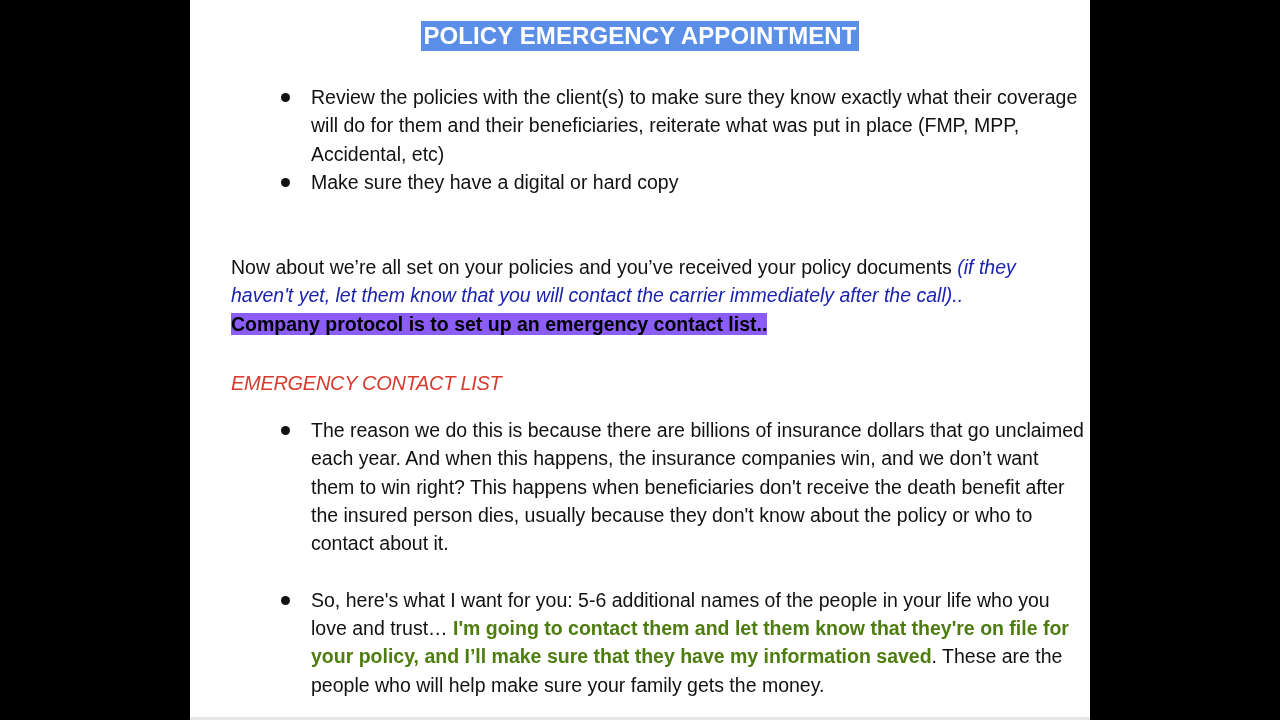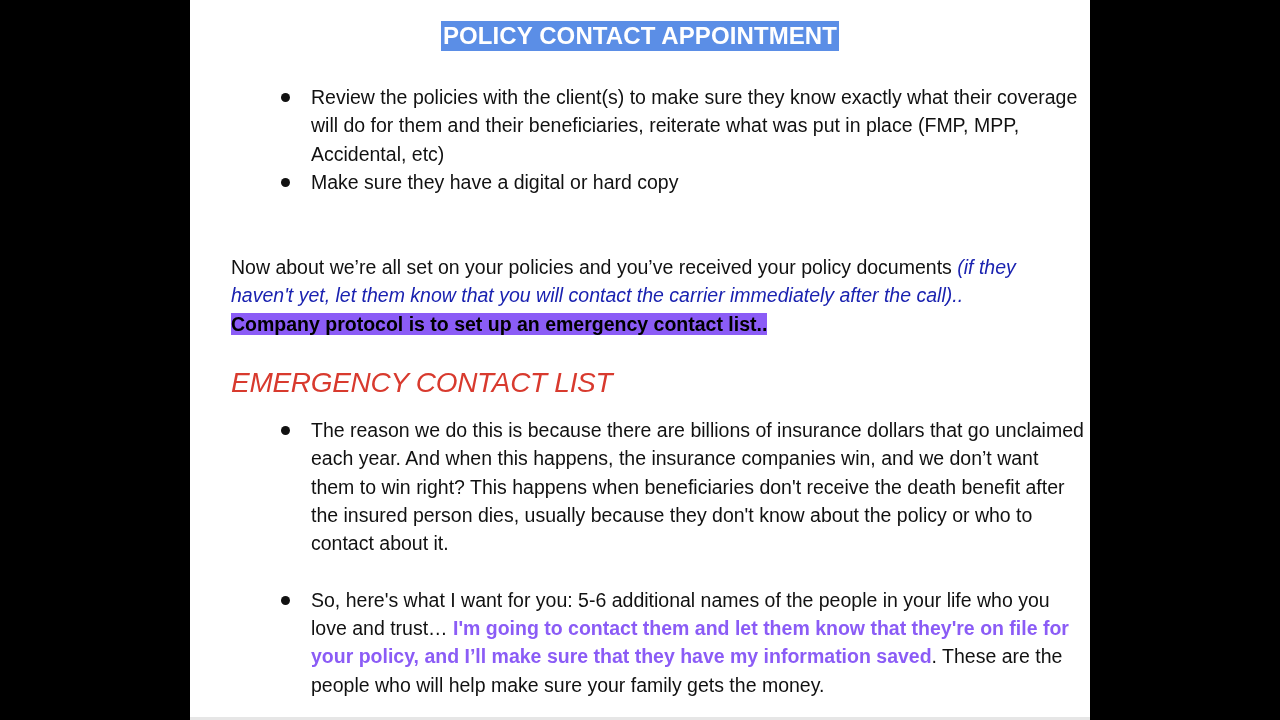--- a/index.html
+++ b/index.html
@@ -87,42 +87,42 @@
       font-style: italic;
       color: #1a22b0;
     }
     .bold-highlight {
       font-weight: bold;
       background: #8b5cf6;
       color: #000000;
     }
     .bold-blue {
       font-weight: bold;
-      color: #8b5cf6;
+      color: #4d7c0f;
     }
     .section-heading {
       position: absolute;
       left: 0;
       font-style: italic;
       color: #d83a2e;
-      font-size: 28px;
+      font-size: 20px;
       line-height: 30px;
       letter-spacing: -0.3px;
     }
   </style>
 </head>
 <body>
 
 <div class="letterbox-left"></div>
 <div class="letterbox-right"></div>
 
 <div class="page">
 
   <div class="title-wrap">
-    <span class="doc-title">POLICY CONTACT APPOINTMENT</span>
+    <span class="doc-title">POLICY EMERGENCY APPOINTMENT</span>
   </div>
 
   <div class="content">
 
     <ul class="bullets" style="top:83px;">
       <li>
         <span class="bullet-dot"></span>
         <span>Review the policies with the client(s) to make sure they know exactly what their coverage will do for them and their beneficiaries, reiterate what was put in place (FMP, MPP, Accidental, etc)</span>
       </li>
       <li>

